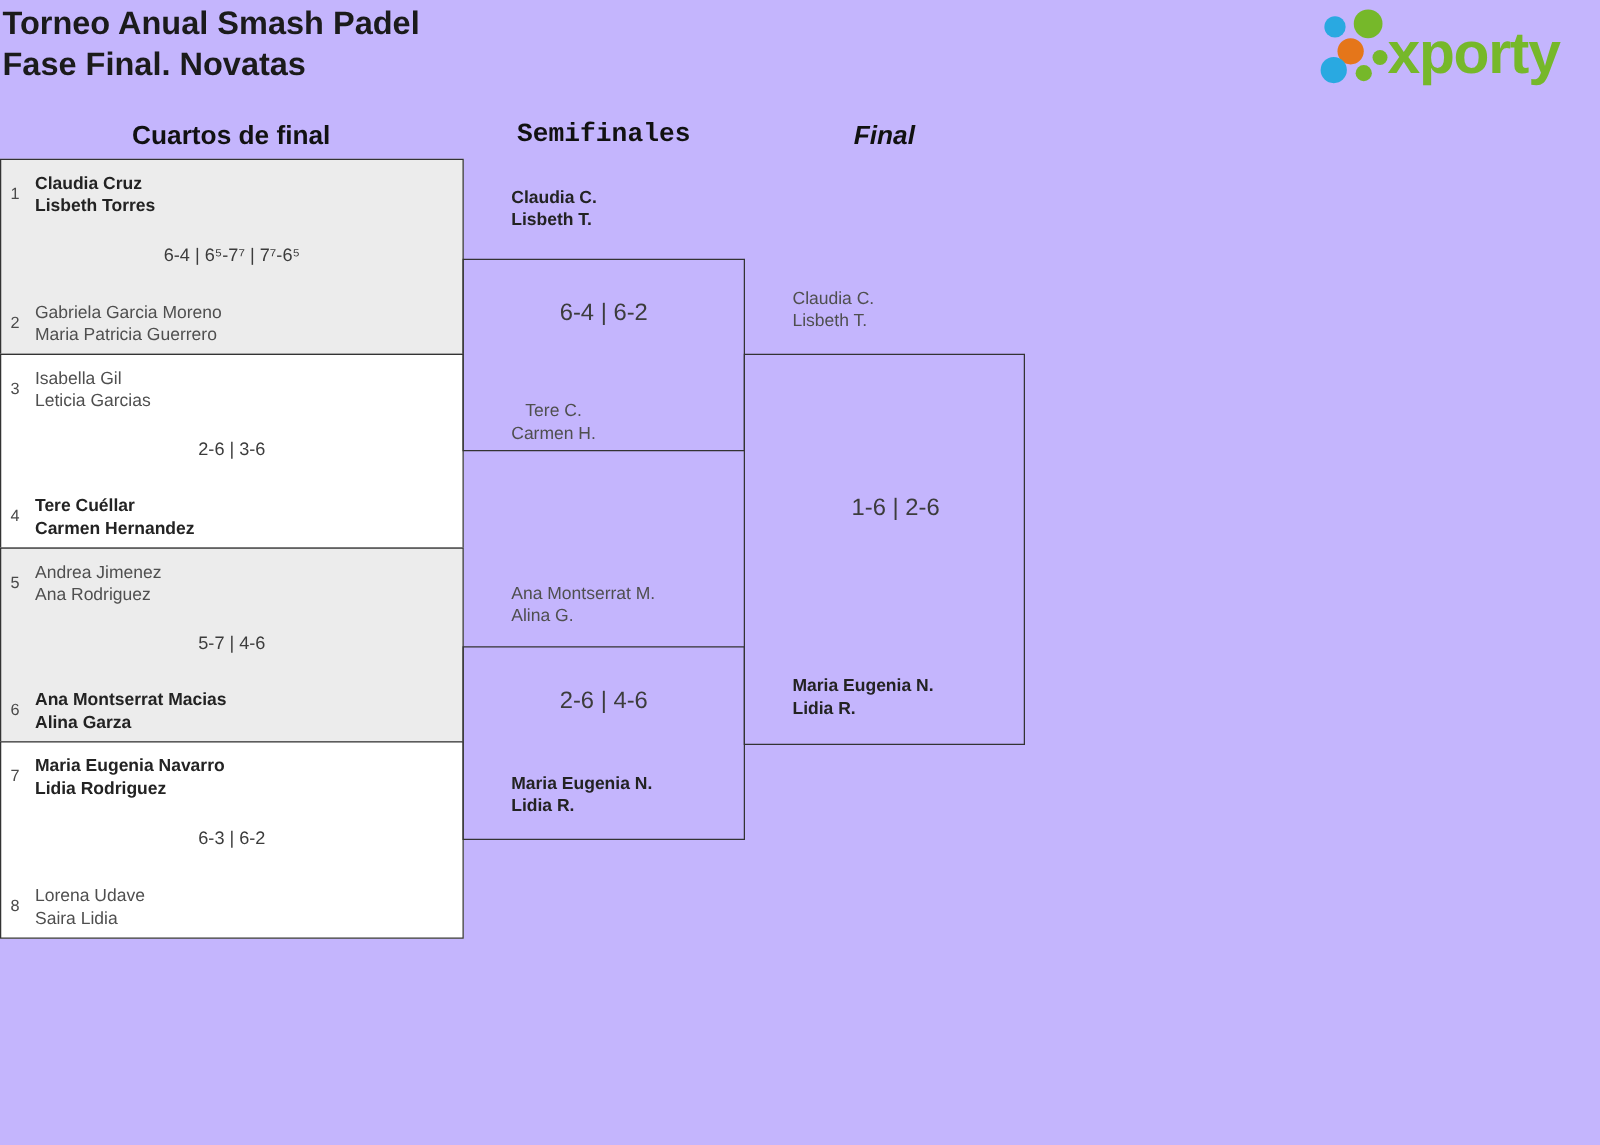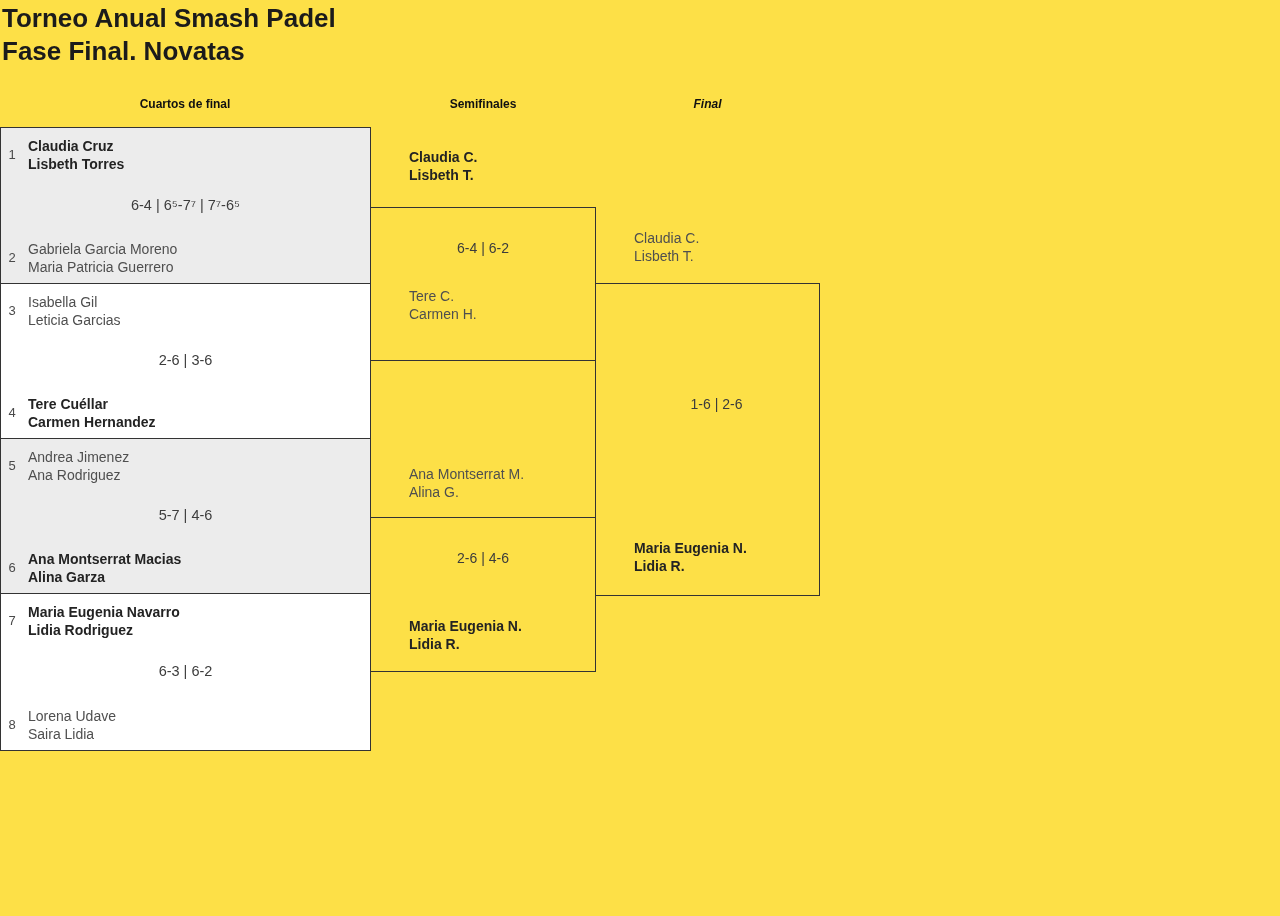--- a/index.html
+++ b/index.html
@@ -1,30 +1,30 @@
 <!DOCTYPE html>
 <html><head>
 <meta charset="utf-8">
 <style>
   html,body{margin:0;padding:0;background:#fff;}
   #app{
-    position:relative;width:1280px;height:916px;background:#fde047;
+    position:relative;width:1280px;height:916px;background:#c4b5fd;
     font-family:"Liberation Sans",sans-serif;overflow:hidden;
   }
   .page-title{
     position:absolute;left:2px;top:2px;
     font-size:26px;font-weight:bold;line-height:33px;color:#1b1b1b;
   }
   .logo{position:absolute;left:1048px;top:3px;cursor:pointer;}
   .col-header{
-    position:absolute;top:97px;font-size:12px;font-weight:bold;
+    position:absolute;top:97px;font-size:21px;font-weight:bold;
     color:#111;text-align:center;
   }
   #hdr-qf{left:0;width:370px;}
-  #hdr-sf{left:370px;width:226px;}
+  #hdr-sf{left:370px;width:226px;font-family:Liberation Mono, monospace;}
   #hdr-f{left:595px;width:225px;font-style:italic;}
 
   .qf{
     position:absolute;left:0;width:371px;border:1px solid #333;
     box-sizing:border-box;background:#fff;
   }
   .qf.shaded{background:#ececec;}
 
   .team .team-line{font-size:14px;line-height:18px;color:#4f4f4f;white-space:nowrap;}
   .team.winner .team-line{font-weight:bold;color:#232323;}
@@ -45,43 +45,54 @@
 
   .sf-box,.final-box{
     position:absolute;border:1px solid #333;box-sizing:border-box;background:transparent;
   }
   #sf-box-1{left:370px;top:207px;width:226px;height:154px;}
   #sf-box-2{left:370px;top:517px;width:226px;height:155px;}
   #final-box{left:595px;top:283px;width:225px;height:313px;}
 
   .float-team{position:absolute;margin-left:32px;}
   #sf1-top-name{left:377px;top:148px;}
-  #sf1-bottom-name{left:377px;top:287px;}
+  #sf1-bottom-name{left:377px;top:319px;text-align:center;}
   #sf2-top-name{left:377px;top:465px;}
   #sf2-bottom-name{left:377px;top:617px;}
   #final-top-name{left:602px;top:229px;}
   #final-bottom-name{left:602px;top:539px;}
 
-  .float-score{position:absolute;text-align:center;font-size:14px;color:#3c3c3c;}
+  .float-score{position:absolute;text-align:center;font-size:19px;color:#3c3c3c;}
   #sf1-score{left:370px;width:226px;top:240px;}
   #sf2-score{left:370px;width:226px;top:550px;}
   #final-score{left:595px;width:243px;top:396px;}
 
   .logo-text{font-family:"Liberation Sans",sans-serif;font-weight:bold;letter-spacing:-1px;}
 </style>
 </head>
 <body>
 
 <div id="app">
 
   <div class="page-title">
     <div>Torneo Anual Smash Padel</div>
     <div>Fase Final. Novatas</div>
   </div>
 
+  <div class="logo">
+    <svg width="230" height="66" viewBox="0 0 230 66">
+      <circle cx="20" cy="18.5" r="8.5" fill="#29a9e1"></circle>
+      <circle cx="46.5" cy="16" r="11.5" fill="#76b82a"></circle>
+      <circle cx="32.5" cy="38" r="10.5" fill="#e5761a"></circle>
+      <circle cx="56" cy="43" r="6" fill="#76b82a"></circle>
+      <circle cx="19" cy="53" r="10.5" fill="#29a9e1"></circle>
+      <circle cx="43" cy="55.5" r="6.5" fill="#76b82a"></circle>
+      <text x="62" y="55" font-size="47" class="logo-text" fill="#76b82a">xporty</text>
+    </svg>
+  </div>
 
   <div class="col-header" id="hdr-qf">Cuartos de final</div>
   <div class="col-header" id="hdr-sf">Semifinales</div>
   <div class="col-header" id="hdr-f">Final</div>
 
   <div class="qf shaded" style="top:127px;height:157px;">
     <div class="seed seed-top">1</div>
     <div class="team slot-top winner">
       <div class="team-line">Claudia Cruz</div>
       <div class="team-line">Lisbeth Torres</div>

